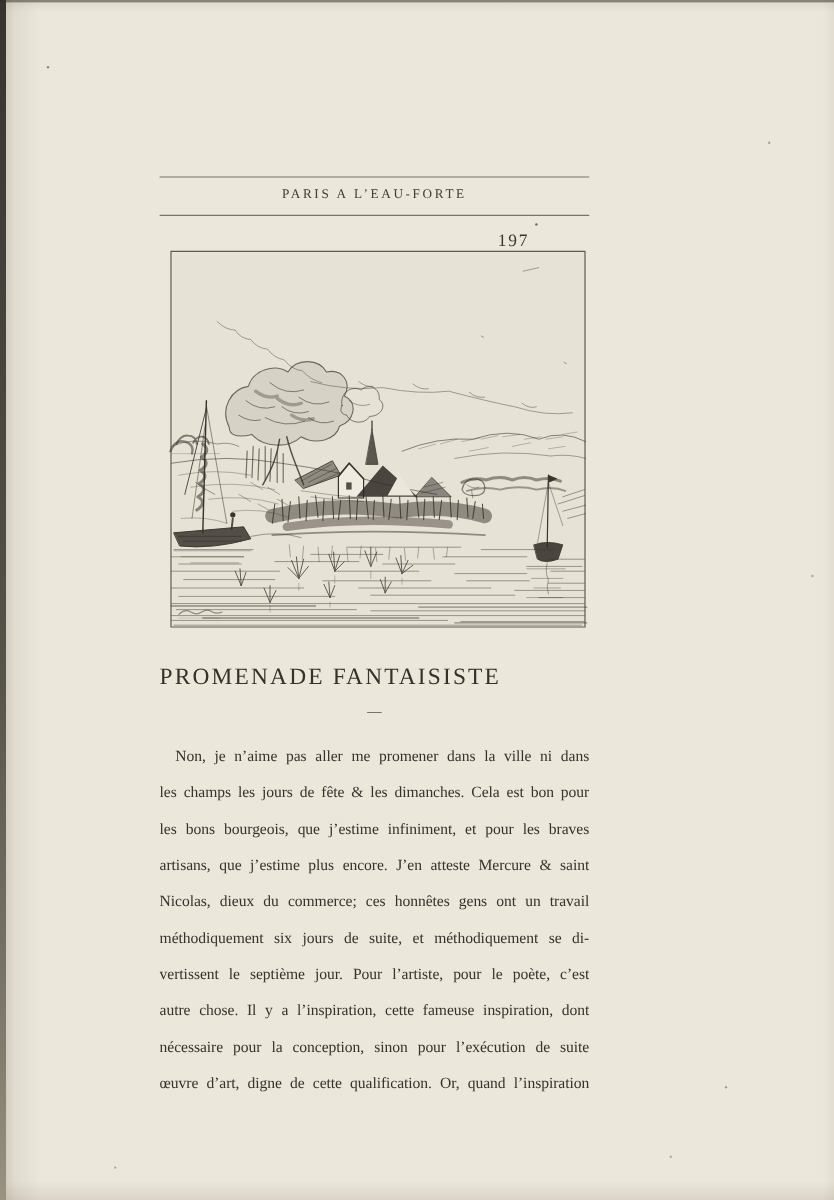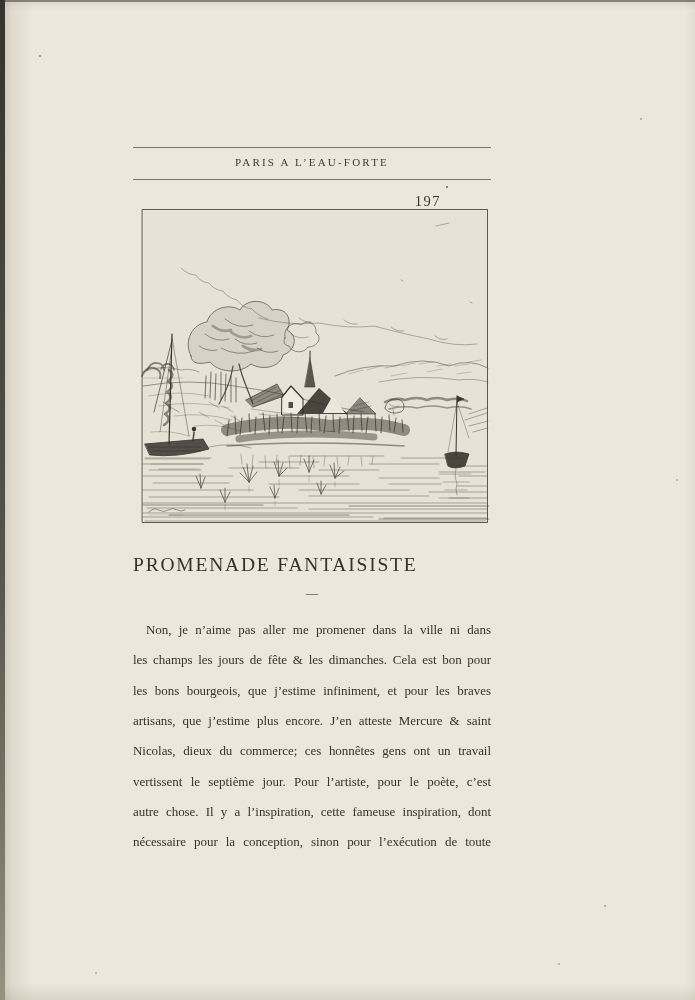--- a/index.html
+++ b/index.html
@@ -196,17 +196,19 @@
 
   <h1 class="title">PROMENADE FANTAISISTE</h1>
   <div class="divider">—</div>
 
   <div class="bodytext">
     <div class="bl first" style="">Non, je n’aime pas aller me promener dans la ville ni dans</div>
     <div class="bl" style="">les champs les jours de fête &amp; les dimanches. Cela est bon pour</div>
     <div class="bl" style="">les bons bourgeois, que j’estime infiniment, et pour les braves</div>
     <div class="bl" style="">artisans, que j’estime plus encore. J’en atteste Mercure &amp; saint</div>
     <div class="bl" style="">Nicolas, dieux du commerce; ces honnêtes gens ont un travail</div>
+    <div class="bl" style="">méthodiquement six jours de suite, et méthodiquement se di-</div>
     <div class="bl" style="">vertissent le septième jour. Pour l’artiste, pour le poète, c’est</div>
     <div class="bl" style="">autre chose. Il y a l’inspiration, cette fameuse inspiration, dont</div>
-    <div class="bl" style="">nécessaire pour la conception, sinon pour l’exécution de toute</div>
+    <div class="bl" style="">nécessaire pour la conception, sinon pour l’exécution de suite</div>
+    <div class="bl" style="">œuvre d’art, digne de cette qualification. Or, quand l’inspiration</div>
   </div>
 </div>
 
 </body></html>

